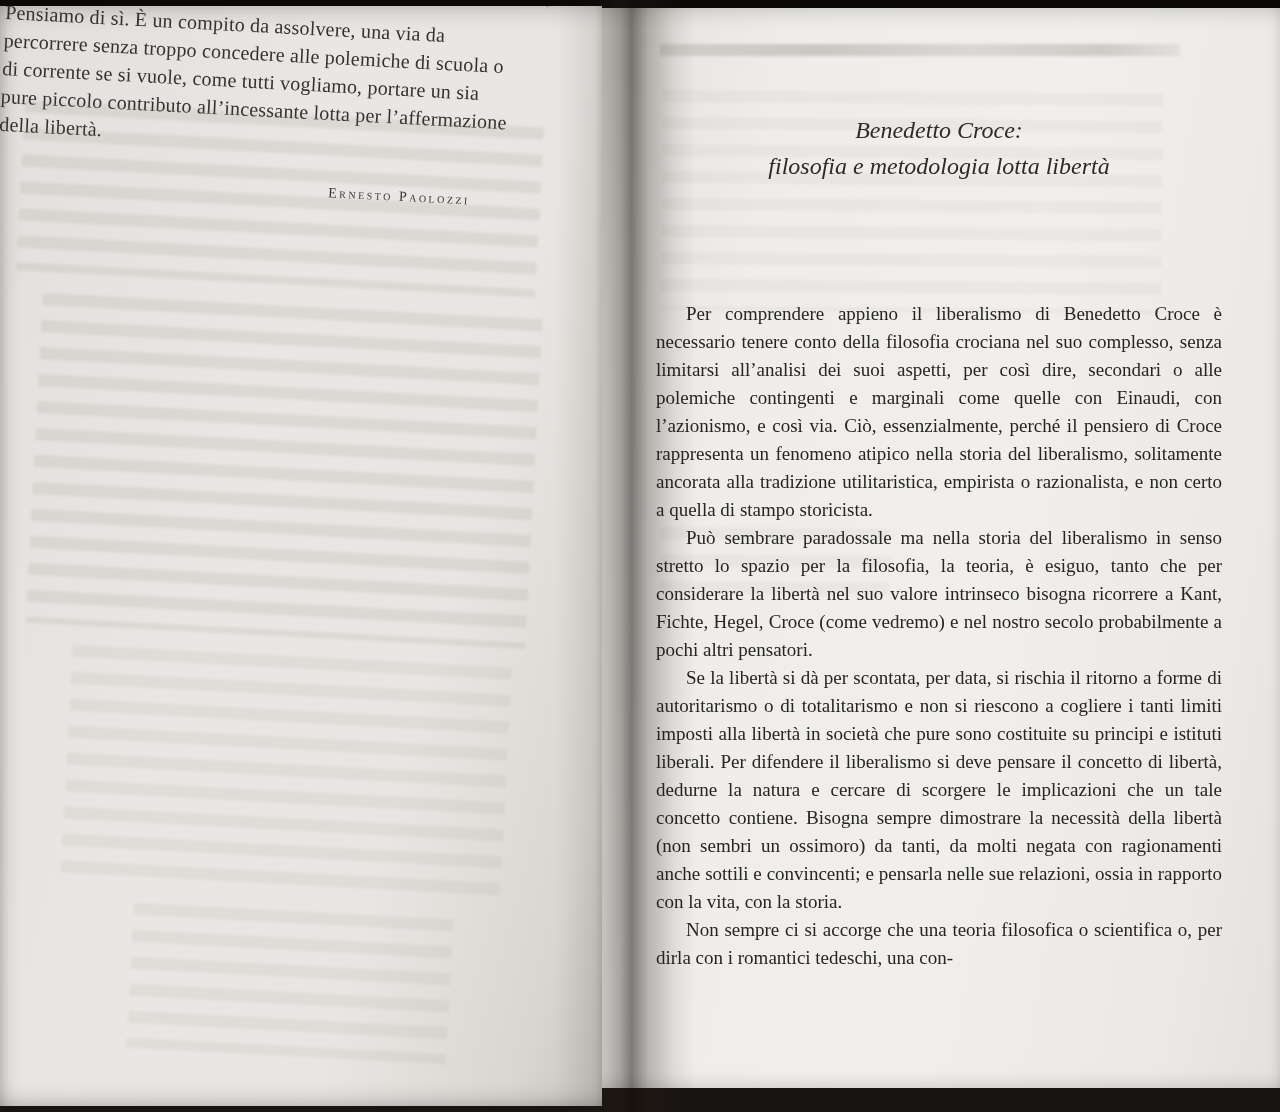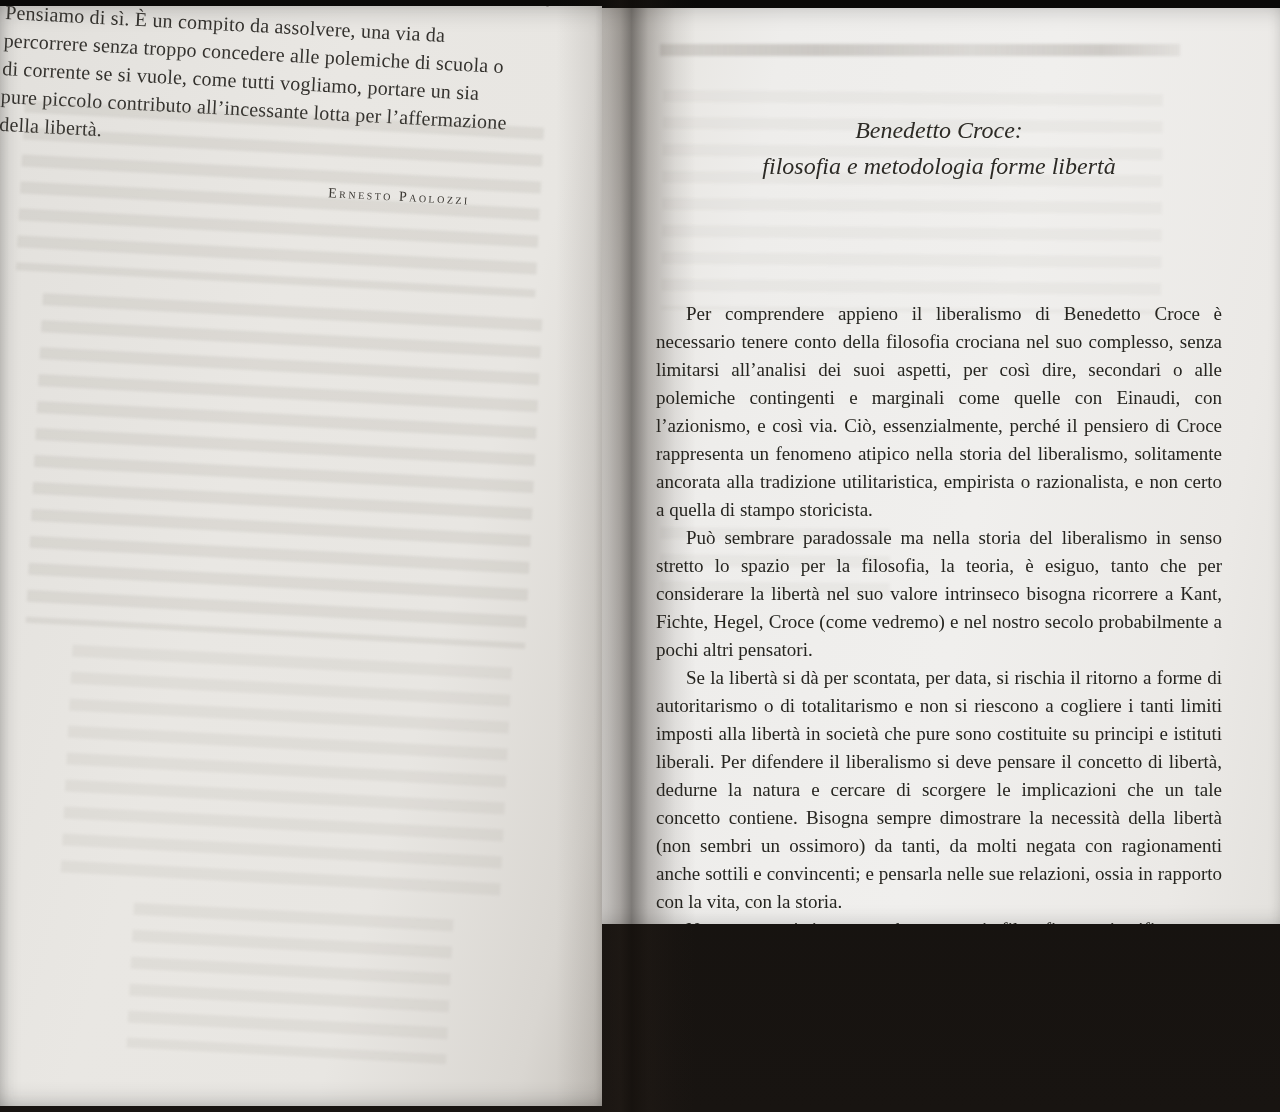--- a/index.html
+++ b/index.html
@@ -73,21 +73,21 @@
     pointer-events: none;
   }
   .ghost.soft { opacity: 0.55; }
   .ghost.softer { opacity: 0.38; }
   .ghost.faint { opacity: 0.26; }
 
   
   .right-page {
     position: absolute;
     left: 602px; top: 8px;
-    width: 678px; height: 916px;
+    width: 678px; height: 1080px;
     background: linear-gradient(100deg, #d7d4cf 0%, #e7e5e1 7%, #eeedeb 22%, #f0efed 55%, #ebe9e6 86%, #e3e1dd 100%);
     box-shadow: inset 0 16px 22px -15px rgba(0,0,0,0.20),
                 inset -10px 0 16px -12px rgba(0,0,0,0.14),
                 inset 0 -14px 18px -12px rgba(0,0,0,0.16);
     overflow: hidden;
   }
   .right-header-ghost {
     position: absolute;
     left: 58px; top: 36px;
     width: 520px; height: 12px;
@@ -164,21 +164,21 @@
   <div class="right-page">
 
     <div class="right-header-ghost"></div>
 
     <div class="ghost faint" style="left:60px; top:84px;  width:500px; height:220px; transform:rotate(0.5deg);"></div>
     <div class="ghost faint" style="left:58px; top:520px; width:230px; height:66px;  transform:rotate(0.5deg);"></div>
 
     <div class="right-text">
       <div class="chapter-title">
         <div>Benedetto Croce:</div>
-        <div>filosofia e metodologia forme libertà</div>
+        <div>filosofia e metodologia lotta libertà</div>
       </div>
       <div class="body-copy">
         <p>Per comprendere appieno il liberalismo di Benedetto Croce è necessario tenere conto della filosofia crociana nel suo complesso, senza limitarsi all’analisi dei suoi aspetti, per così dire, secondari o alle polemiche contingenti e marginali come quelle con Einaudi, con l’azionismo, e così via. Ciò, essenzialmente, perché il pensiero di Croce rappresenta un fenomeno atipico nella storia del liberalismo, solitamente ancorata alla tradizione utilitaristica, empirista o razionalista, e non certo a quella di stampo storicista.</p>
         <p>Può sembrare paradossale ma nella storia del liberalismo in senso stretto lo spazio per la filosofia, la teoria, è esiguo, tanto che per considerare la libertà nel suo valore intrinseco bisogna ricorrere a Kant, Fichte, Hegel, Croce (come vedremo) e nel nostro secolo probabilmente a pochi altri pensatori.</p>
         <p>Se la libertà si dà per scontata, per data, si rischia il ritorno a forme di autoritarismo o di totalitarismo e non si riescono a cogliere i tanti limiti imposti alla libertà in società che pure sono costituite su principi e istituti liberali. Per difendere il liberalismo si deve pensare il concetto di libertà, dedurne la natura e cercare di scorgere le implicazioni che un tale concetto contiene. Bisogna sempre dimostrare la necessità della libertà (non sembri un ossimoro) da tanti, da molti negata con ragionamenti anche sottili e convincenti; e pensarla nelle sue relazioni, ossia in rapporto con la vita, con la storia.</p>
         <p>Non sempre ci si accorge che una teoria filosofica o scientifica o, per dirla con i romantici tedeschi, una con-</p>
       </div>
     </div>
   </div>
 

